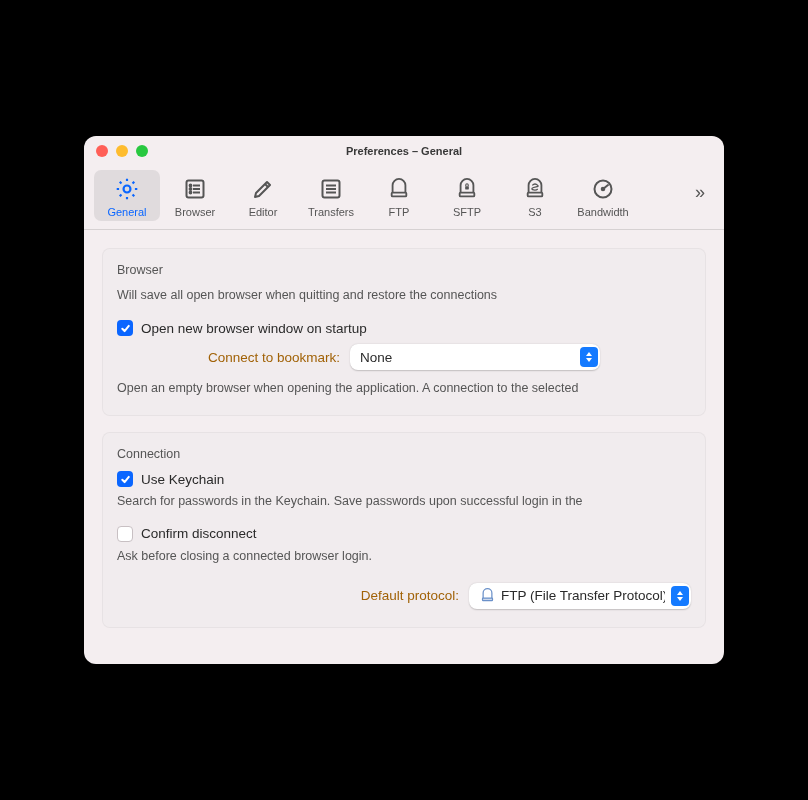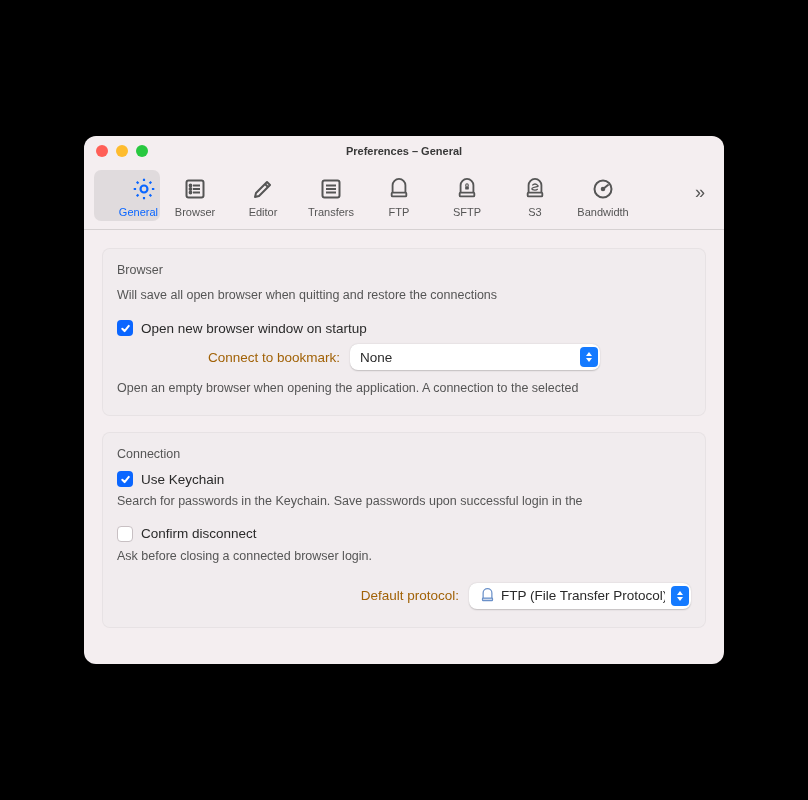--- a/index.html
+++ b/index.html
@@ -47,21 +47,21 @@
     padding: 4px 10px 8px 10px;
     gap: 2px;
     border-bottom: 1px solid rgba(0,0,0,0.12);
   }
   .tool {
     display: flex; flex-direction: column; align-items: center;
     width: 66px; padding: 5px 2px 3px 2px;
     border-radius: 7px;
     cursor: default;
   }
-  .tool.active { background: rgba(0,0,0,0.08); align-items: flex-end; }
+  .tool.active { background: rgba(0,0,0,0.08); }
   .tool .ico { width: 28px; height: 28px; display:flex; align-items:center; justify-content:center; }
   .tool .lbl { font-size: 11px; margin-top: 3px; color: #555; }
   .tool.active .lbl { color: #0a66ff; }
   .overflow {
     margin-left: auto; display:flex; align-items:center; justify-content:center;
     width: 28px; height: 44px; color: #555; font-size: 18px;
   }
   .content { padding: 18px 18px 20px 18px; }
   .card {
     background: #f1ecee;

